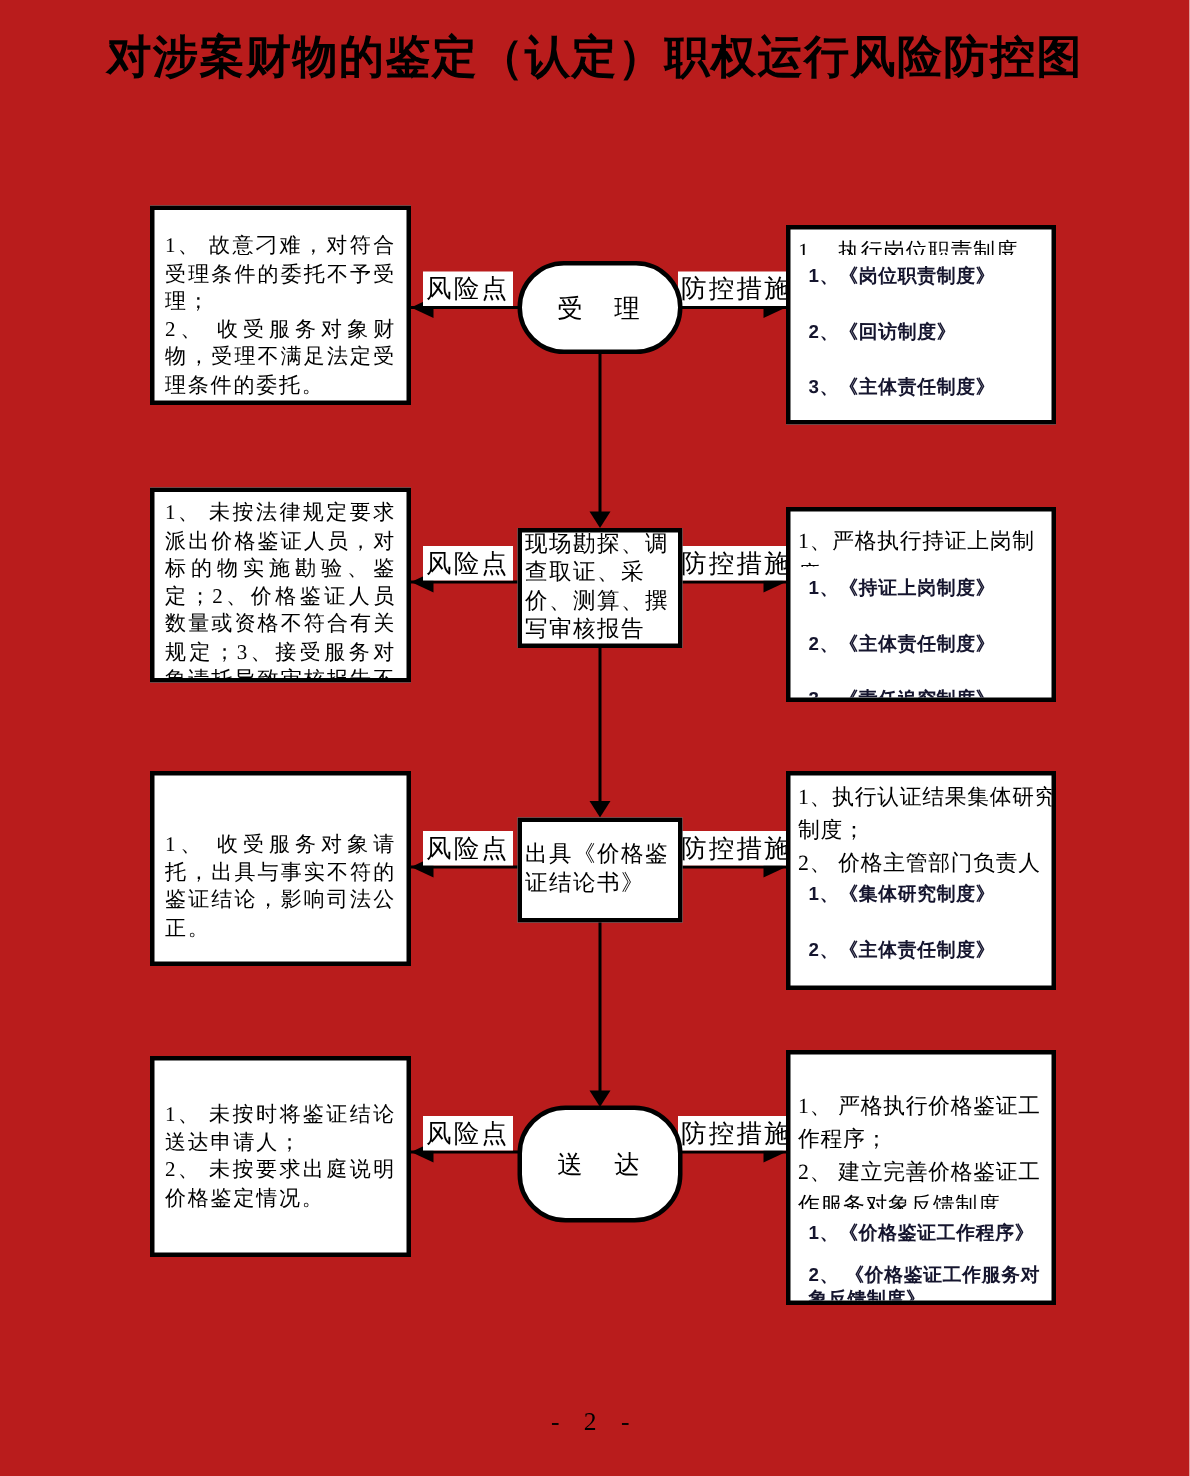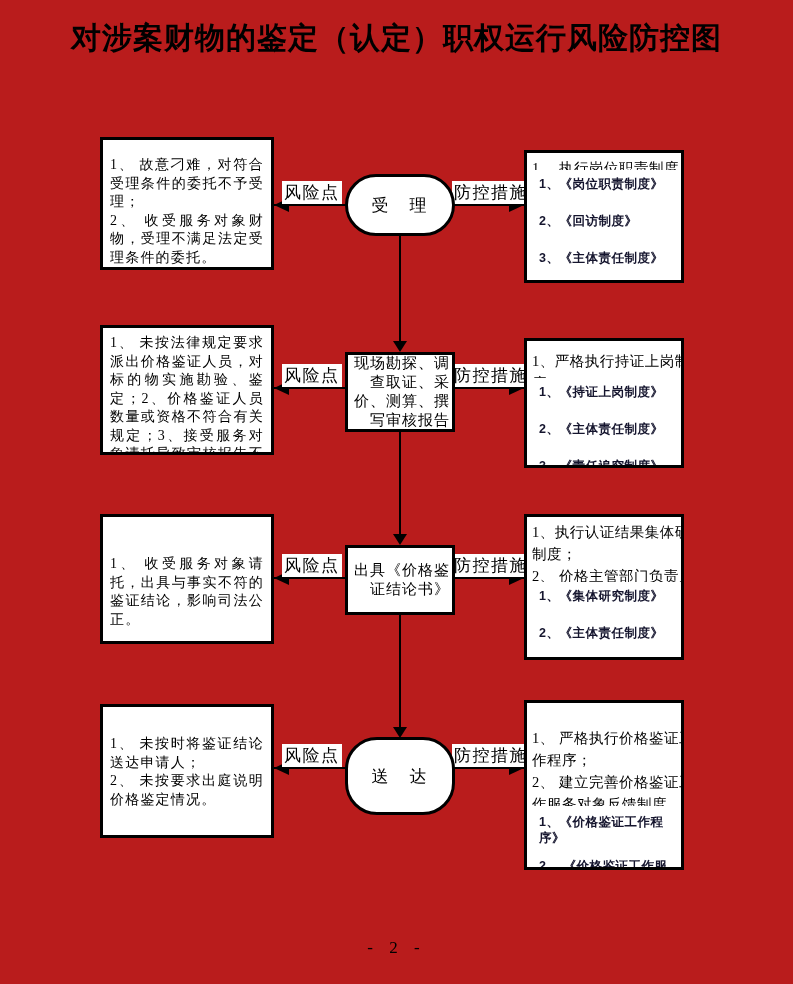--- a/index.html
+++ b/index.html
@@ -12,26 +12,26 @@
 
   .box{position:absolute;border:3px solid #000;background:#fff;box-sizing:border-box;overflow:hidden;}
 
   
   .risk-box{left:100px;width:174px;}
   .risk-text{font-size:14px;line-height:18.5px;letter-spacing:1.2px;
              text-align:justify;padding:4px 7px;white-space:pre-line;}
 
   
   .node{position:absolute;left:345px;width:110px;box-sizing:border-box;border:3px solid #000;
-        background:#fff;display:flex;align-items:center;justify-content:center;text-align:right;
+        background:#fff;display:flex;align-items:center;justify-content:center;text-align:left;
         font-size:15px;line-height:19px;letter-spacing:1px;padding:2px;}
   .oval{border-radius:32px;font-size:17px;letter-spacing:2px;}
 
   
-  .measures-box{left:524px;width:160px;}
+  .measures-box{left:524px;width:180px;}
   .bg-text{font-size:14.5px;line-height:22px;letter-spacing:0.5px;white-space:pre;
            overflow:hidden;padding-left:5px;}
   .m-list{margin-top:6px;}
   .m-item{font-family:"Liberation Sans","DejaVu Sans",sans-serif;font-weight:bold;
           font-size:12.5px;line-height:16px;letter-spacing:0.5px;color:#15152e;
           padding-left:12px;padding-right:4px;margin-bottom:21px;}
 
   
   .hline{position:absolute;height:2px;background:#000;}
   .vline{position:absolute;width:2px;background:#000;left:399px;}

